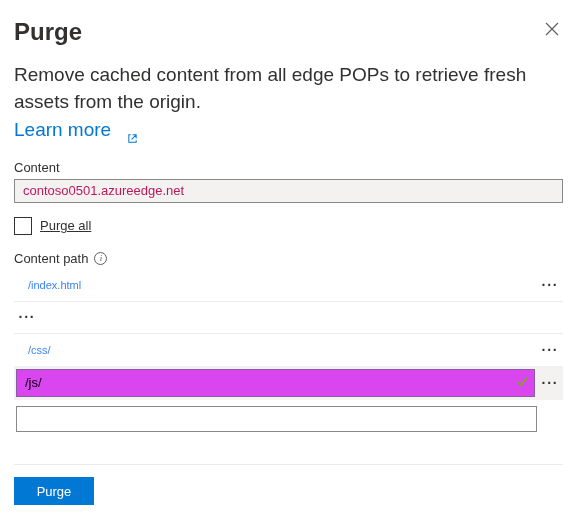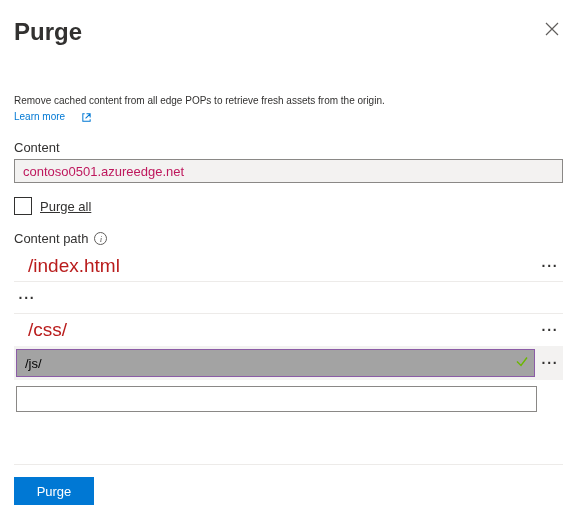--- a/index.html
+++ b/index.html
@@ -10,21 +10,21 @@
       background: #fff;
       width: 577px;
       height: 519px;
       position: relative;
       padding: 18px 14px 14px 14px;
     }
     .header { display: flex; justify-content: space-between; align-items: flex-start; }
     .title { font-size: 24px; font-weight: 600; color: #323130; }
     .close-icon { font-size: 16px; color: #605e5c; cursor: pointer; padding: 4px; line-height: 1; }
 
-    .intro { margin-top: 48px; font-size: 10px; color: #323130; line-height: 1.4; }
+    .intro { margin-top: 16px; font-size: 19px; color: #323130; line-height: 1.4; }
     .learn-more { color: #0078d4; text-decoration: none; display: inline-flex; align-items: center; gap: 16px; margin-top: 2px; cursor: pointer; }
     .ext-icon { width: 11px; height: 11px; display: inline-block; }
 
     .label { font-size: 13px; color: #323130; margin-top: 16px; margin-bottom: 4px; display: flex; align-items: center; gap: 6px; }
     .endpoint-input {
       width: 100%;
       border: 1px solid #8a8886;
       background: #f3f2f1;
       color: #be185d;
       font-size: 13px;
@@ -44,30 +44,30 @@
       font-size: 9px; font-style: italic; font-family: Georgia, serif; color: #605e5c;
       cursor: default;
     }
 
     .path-list { margin-top: 2px; }
     .path-row {
       display: flex; align-items: center; height: 32px;
       border-bottom: 1px solid #edebe9;
     }
     .path-row.nobd { border-bottom: none; }
-    .path-value { flex: 1; padding-left: 14px; font-size: 19px; color: #b91c1c; }
+    .path-value { flex: 1; padding-left: 14px; font-size: 11px; color: #3b82f6; }
     .more-btn {
       width: 26px; height: 32px; display: flex; align-items: center; justify-content: center;
       cursor: pointer; color: #323130; font-size: 14px; letter-spacing: 1px; font-weight: bold;
     }
     .path-row.active { background: #f3f2f1; border-bottom: none; padding: 2px 0; height: 34px; }
     .path-row.active .path-input-wrap { flex: 1; position: relative; margin: 0 2px 0 2px; }
     .path-input {
       width: 100%; height: 28px; border: 1px solid #8b5ca6; font-size: 13px;
-      padding: 4px 26px 4px 8px; font-family: inherit; outline: none; background: #a3a3a3;
+      padding: 4px 26px 4px 8px; font-family: inherit; outline: none; background: #d946ef;
     }
     .check-icon { position: absolute; right: 6px; top: 50%; transform: translateY(-50%); color: #6bb700; }
 
     .empty-row { margin-top: 6px; }
     .empty-input {
       width: calc(100% - 28px); height: 26px; border: 1px solid #8a8886; font-size: 13px;
       padding: 4px 8px; font-family: inherit; margin-left: 2px; background: #fff;
     }
 
     .footer {

